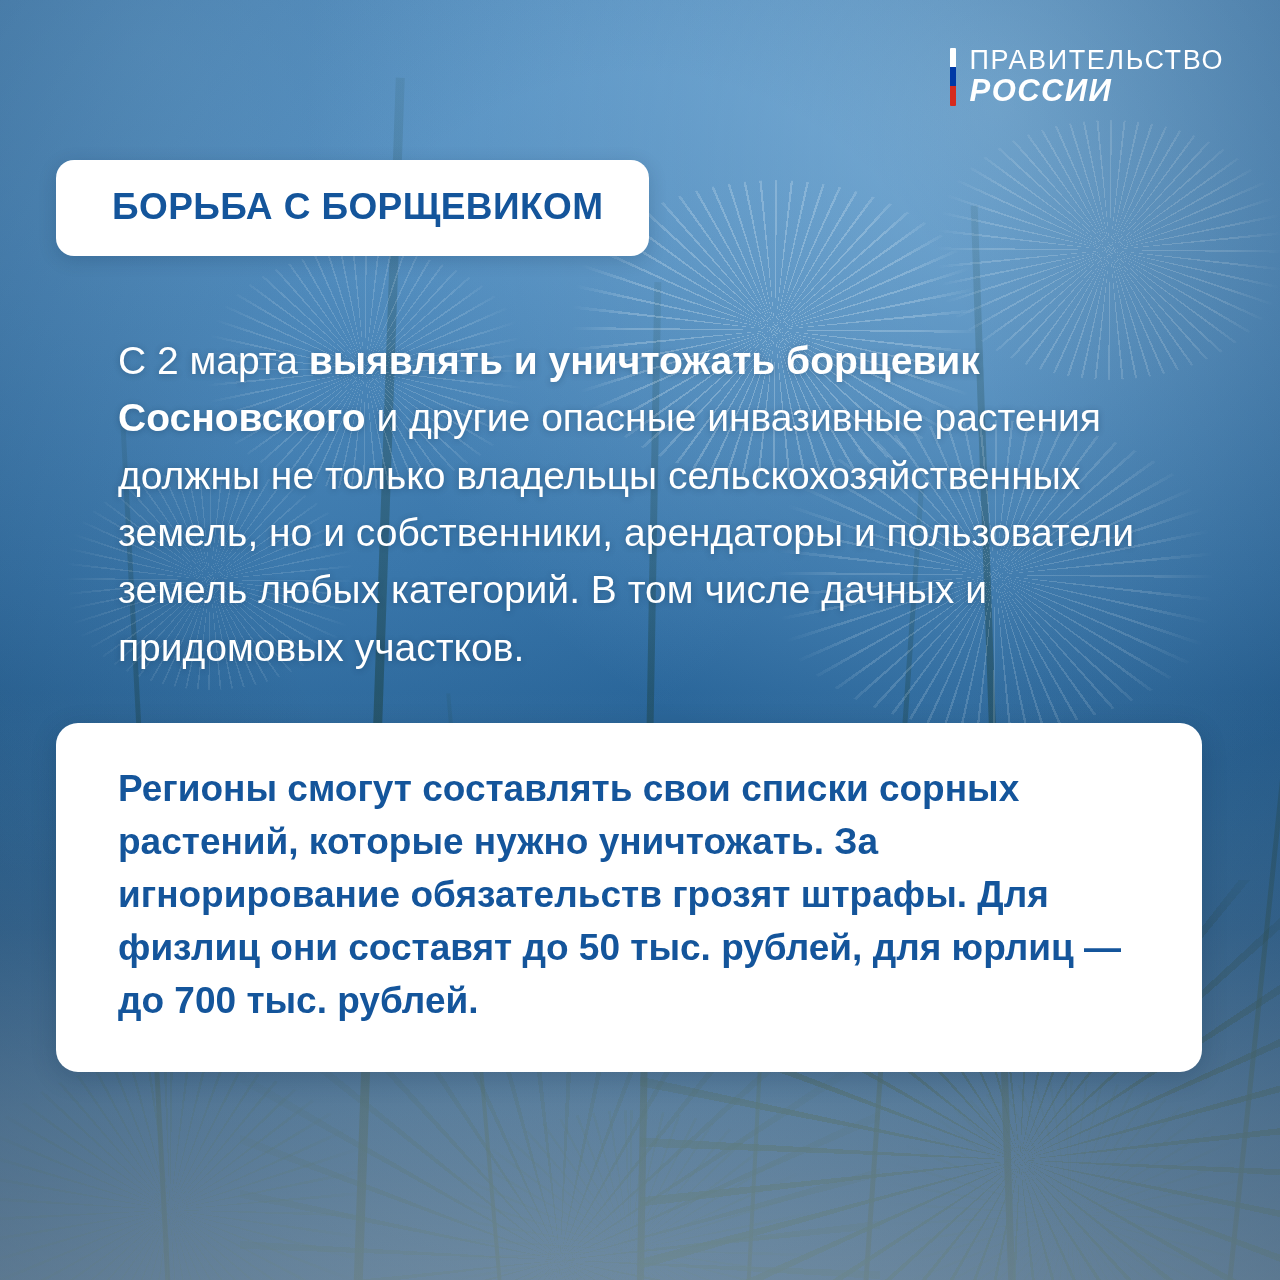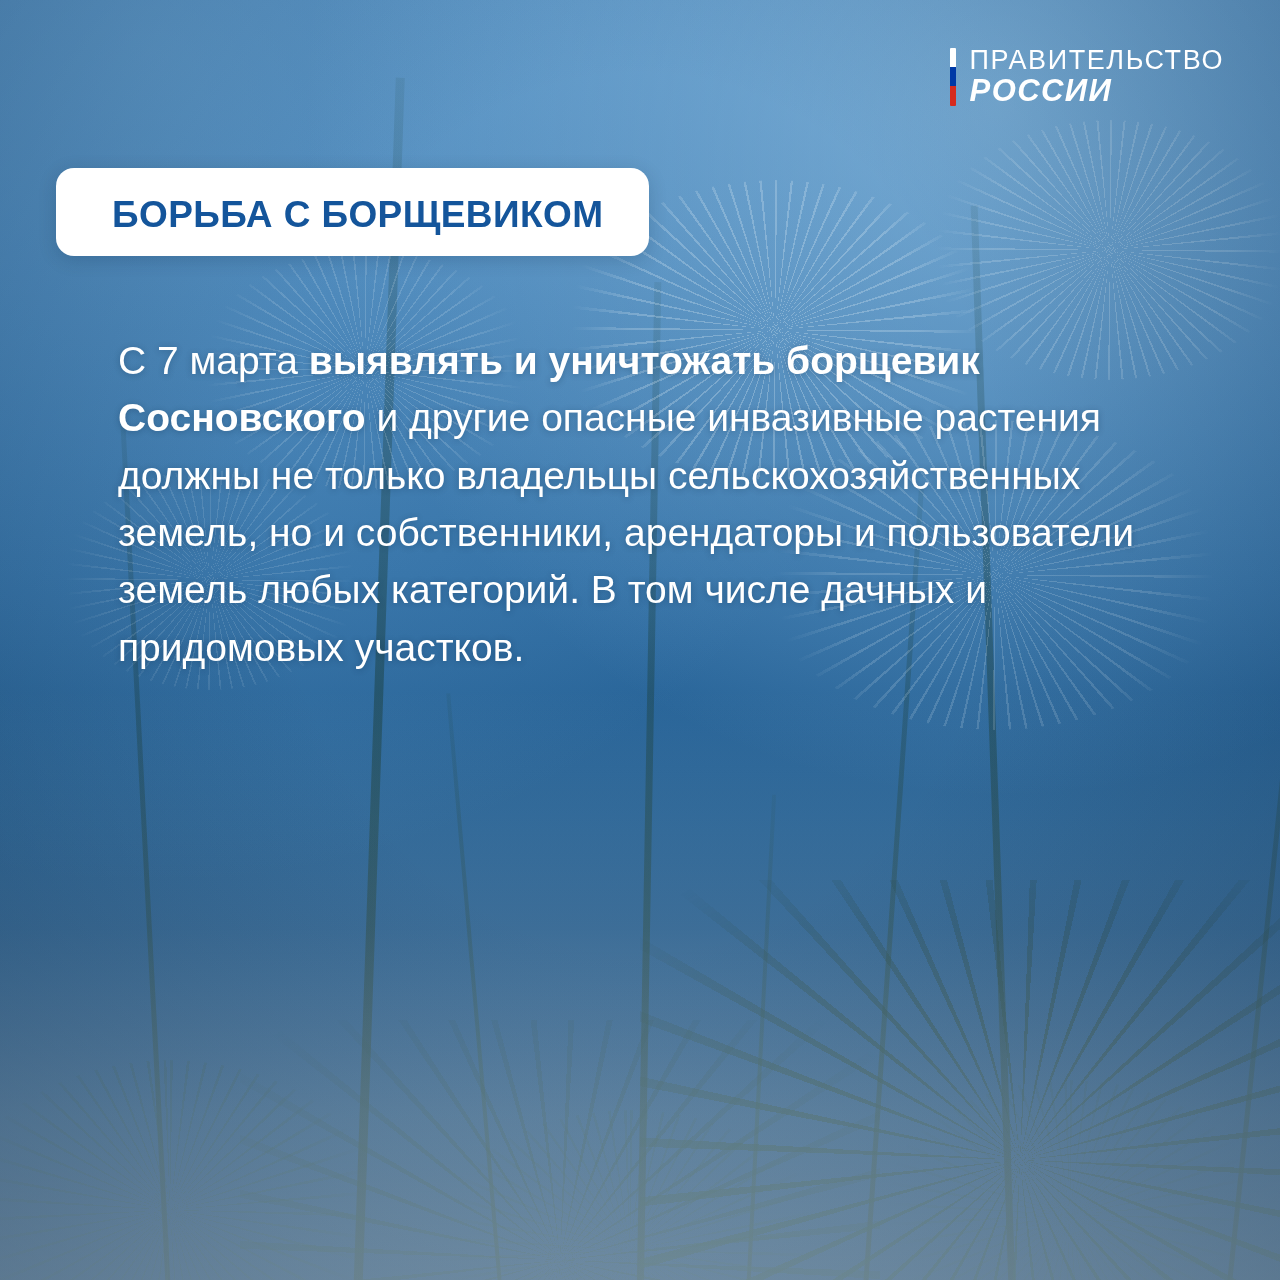--- a/index.html
+++ b/index.html
@@ -110,23 +110,22 @@
     font-style: italic;
   }
 
   
   .title-chip {
     position: absolute;
     top: 160px;
     left: 56px;
     background: #ffffff;
     border-radius: 18px;
-    padding: 26px 46px 20px 56px;
+    padding: 26px 46px 28px 56px;
     box-shadow: 0 4px 18px rgba(8,35,60,0.18);
-    margin-top: 8px;
   }
   .title-chip h1 {
     margin: 0;
     font-size: 37px;
     font-weight: 700;
     letter-spacing: 0.4px;
     color: #14559b;
     white-space: nowrap;
   }
 
@@ -207,17 +206,20 @@
       <span class="logo-line1">ПРАВИТЕЛЬСТВО</span><br>
       <span class="logo-line2">РОССИИ</span>
     </span>
   </div>
 
   <div class="title-chip">
     <h1>БОРЬБА С БОРЩЕВИКОМ</h1>
   </div>
 
   <div class="lead">
-    <span>С 7 марта </span><b>выявлять и уничтожать борщевик Сосновского</b><span> и другие опасные инвазивные растения должны не только владельцы сельскохозяйственных земель, но и собственники, арендаторы и пользователи земель любых категорий. В том числе дачных и придомовых участков.</span>
-  </div>
-
+    <span>С 2 марта </span><b>выявлять и уничтожать борщевик Сосновского</b><span> и другие опасные инвазивные растения должны не только владельцы сельскохозяйственных земель, но и собственники, арендаторы и пользователи земель любых категорий. В том числе дачных и придомовых участков.</span>
+  </div>
+
+  <div class="note">
+    <p>Регионы смогут составлять свои списки сорных растений, которые нужно уничтожать. За игнорирование обязательств грозят штрафы. Для физлиц они составят до 50 тыс. рублей, для юрлиц — до 700 тыс. рублей.</p>
+  </div>
 
 </div>
 
 </body></html>

